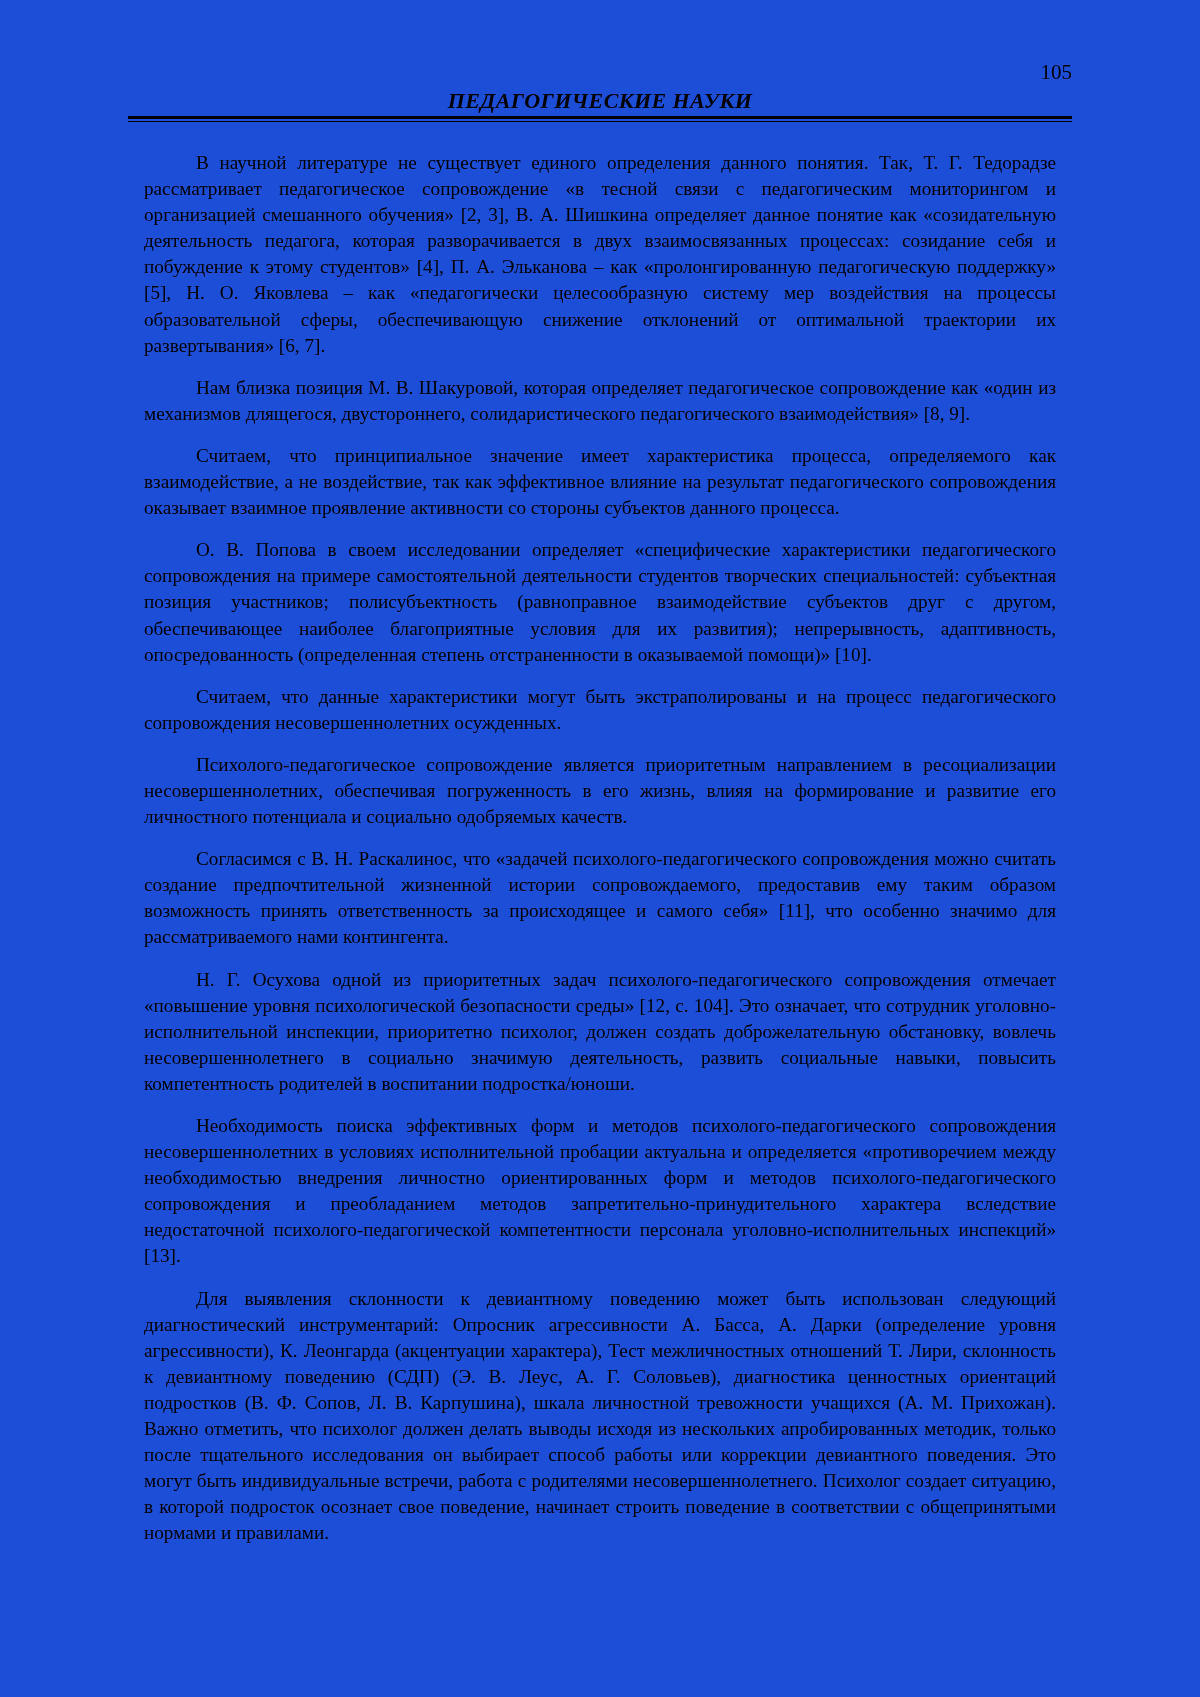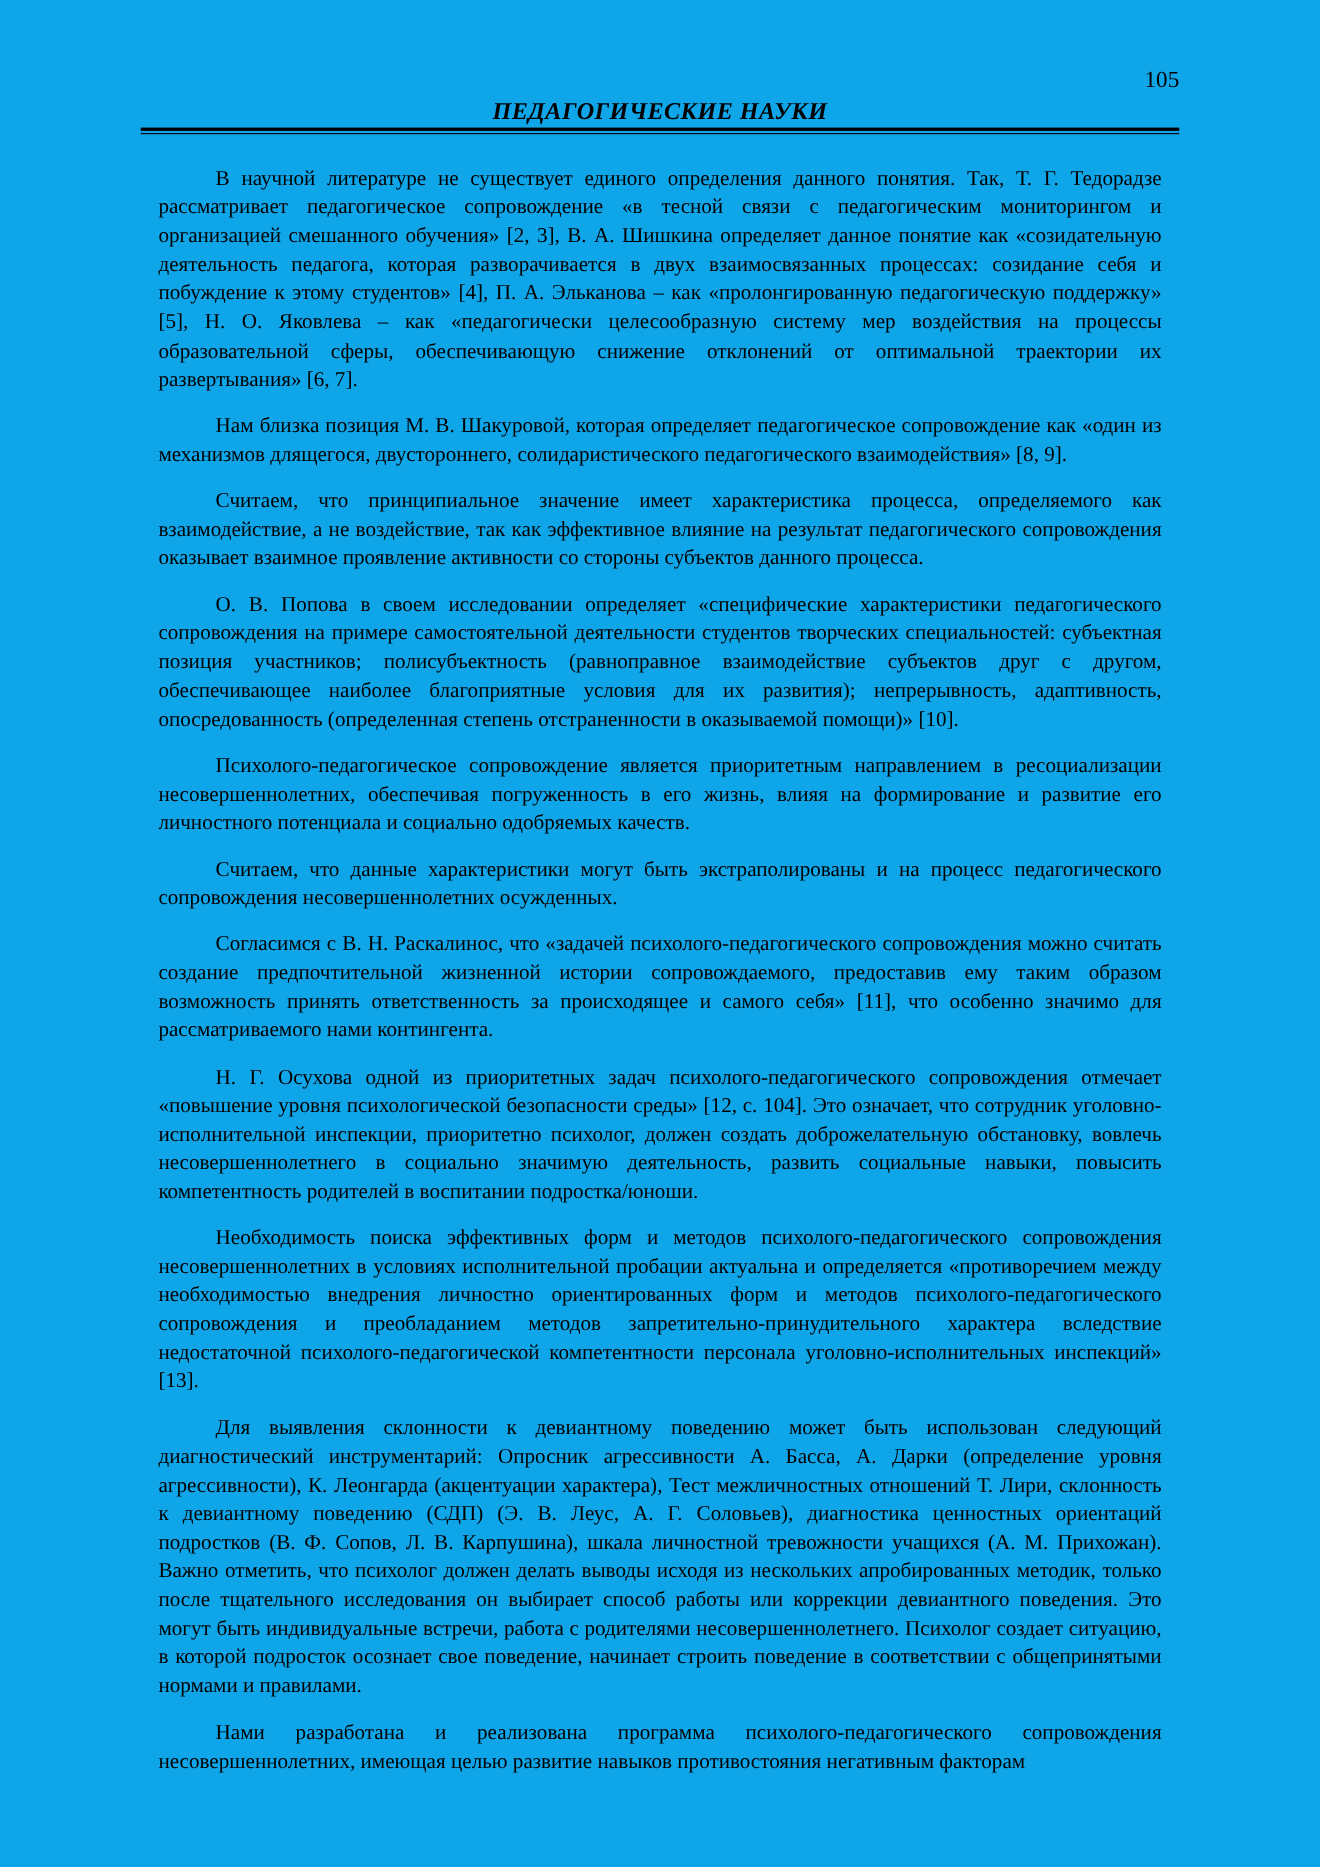--- a/index.html
+++ b/index.html
@@ -5,21 +5,21 @@
   html, body {
     margin: 0;
     padding: 0;
     background: #ffffff;
   }
   .page {
     position: relative;
     width: 1200px;
     height: 1697px;
     margin: 0 auto;
-    background: #0ea5e9;
+    background: #1d4ed8;
     font-family: "Liberation Serif", "DejaVu Serif", serif;
     color: #000000;
     box-sizing: border-box;
     padding-left: 14px;
   }
   .page-number {
     position: absolute;
     top: 62px;
     right: 128px;
     font-size: 21px;
@@ -84,22 +84,21 @@
   <div class="rule-wrap">
     <div class="rule-thick"></div>
     <div class="rule-thin"></div>
   </div>
 
   <div class="body-text">
     <p>В научной литературе не существует единого определения данного понятия. Так, Т. Г. Тедорадзе рассматривает педагогическое сопровождение «в тесной связи с педагогическим мониторингом и организацией смешанного обучения» [2, 3], В. А. Шишкина определяет данное понятие как «созидательную деятельность педагога, которая разворачивается в двух взаимосвязанных процессах: созидание себя и побуждение к этому студентов» [4], П. А. Эльканова – как «пролонгированную педагогическую поддержку» [5], Н. О. Яковлева – как «педагогически целесообразную систему мер воздействия на процессы образовательной сферы, обеспечивающую снижение отклонений от оптимальной траектории их развертывания» [6, 7].</p>
     <p>Нам близка позиция М. В. Шакуровой, которая определяет педагогическое сопровождение как «один из механизмов длящегося, двустороннего, солидаристического педагогического взаимодействия» [8, 9].</p>
     <p>Считаем, что принципиальное значение имеет характеристика процесса, определяемого как взаимодействие, а не воздействие, так как эффективное влияние на результат педагогического сопровождения оказывает взаимное проявление активности со стороны субъектов данного процесса.</p>
     <p>О. В. Попова в своем исследовании определяет «специфические характеристики педагогического сопровождения на примере самостоятельной деятельности студентов творческих специальностей: субъектная позиция участников; полисубъектность (равноправное взаимодействие субъектов друг с другом, обеспечивающее наиболее благоприятные условия для их развития); непрерывность, адаптивность, опосредованность (определенная степень отстраненности в оказываемой помощи)» [10].</p>
+    <p>Считаем, что данные характеристики могут быть экстраполированы и на процесс педагогического сопровождения несовершеннолетних осужденных.</p>
     <p>Психолого-педагогическое сопровождение является приоритетным направлением в ресоциализации несовершеннолетних, обеспечивая погруженность в его жизнь, влияя на формирование и развитие его личностного потенциала и социально одобряемых качеств.</p>
-    <p>Считаем, что данные характеристики могут быть экстраполированы и на процесс педагогического сопровождения несовершеннолетних осужденных.</p>
     <p>Согласимся с В. Н. Раскалинос, что «задачей психолого-педагогического сопровождения можно считать создание предпочтительной жизненной истории сопровождаемого, предоставив ему таким образом возможность принять ответственность за происходящее и самого себя» [11], что особенно значимо для рассматриваемого нами контингента.</p>
     <p>Н. Г. Осухова одной из приоритетных задач психолого-педагогического сопровождения отмечает «повышение уровня психологической безопасности среды» [12, с. 104]. Это означает, что сотрудник уголовно-исполнительной инспекции, приоритетно психолог, должен создать доброжелательную обстановку, вовлечь несовершеннолетнего в социально значимую деятельность, развить социальные навыки, повысить компетентность родителей в воспитании подростка/юноши.</p>
     <p>Необходимость поиска эффективных форм и методов психолого-педагогического сопровождения несовершеннолетних в условиях исполнительной пробации актуальна и определяется «противоречием между необходимостью внедрения личностно ориентированных форм и методов психолого-педагогического сопровождения и преобладанием методов запретительно-принудительного характера вследствие недостаточной психолого-педагогической компетентности персонала уголовно-исполнительных инспекций» [13].</p>
     <p>Для выявления склонности к девиантному поведению может быть использован следующий диагностический инструментарий: Опросник агрессивности А. Басса, А. Дарки (определение уровня агрессивности), К. Леонгарда (акцентуации характера), Тест межличностных отношений Т. Лири, склонность к девиантному поведению (СДП) (Э. В. Леус, А. Г. Соловьев), диагностика ценностных ориентаций подростков (В. Ф. Сопов, Л. В. Карпушина), шкала личностной тревожности учащихся (А. М. Прихожан). Важно отметить, что психолог должен делать выводы исходя из нескольких апробированных методик, только после тщательного исследования он выбирает способ работы или коррекции девиантного поведения. Это могут быть индивидуальные встречи, работа с родителями несовершеннолетнего. Психолог создает ситуацию, в которой подросток осознает свое поведение, начинает строить поведение в соответствии с общепринятыми нормами и правилами.</p>
-    <p class="last">Нами разработана и реализована программа психолого-педагогического сопровождения несовершеннолетних, имеющая целью развитие навыков противостояния негативным факторам</p>
   </div>
 
 </div>
 
 </body></html>

